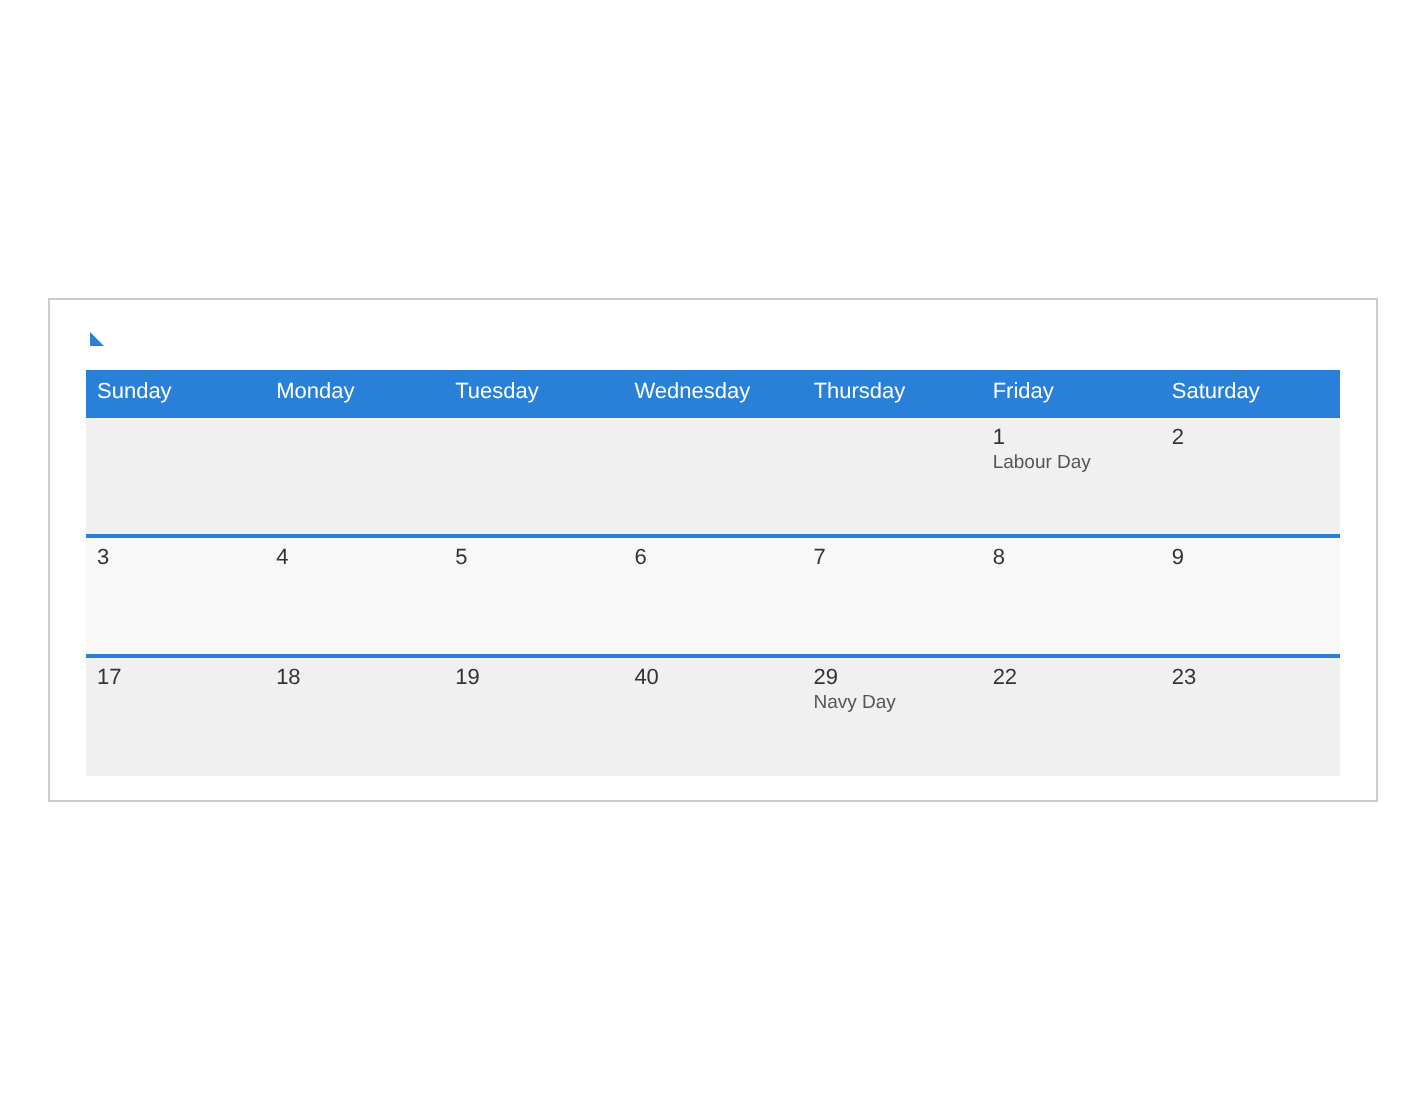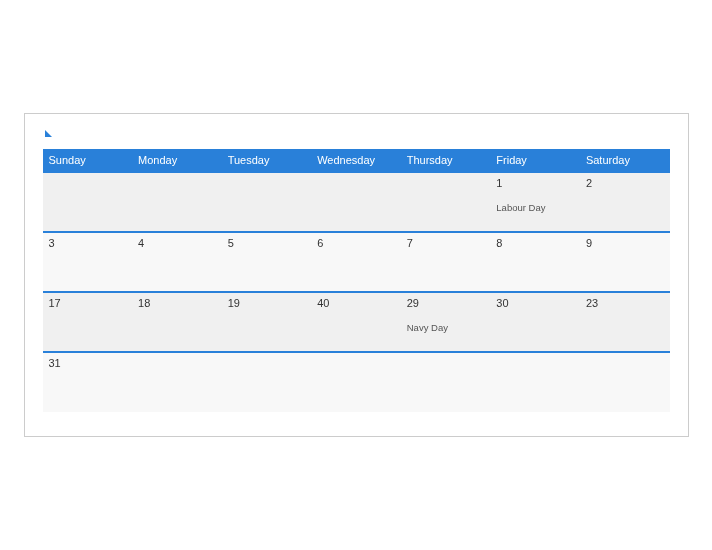--- a/index.html
+++ b/index.html
@@ -10,21 +10,21 @@
       justify-content: center;
       align-items: center;
       width: 712px;
       height: 550px;
       overflow: hidden;
     }
     .calendar-wrapper {
       width: 665px;
       background: #fff;
       border: 1px solid #ccc;
-      padding: 16px 18px 24px 18px;
+      padding: 16px 18px 12px 18px;
     }
     .calendar-header {
       display: flex;
       justify-content: space-between;
       align-items: flex-start;
       margin-bottom: 10px;
     }
     .logo {
       display: flex;
       flex-direction: column;
@@ -101,21 +101,21 @@
     }
     .day-num {
       display: block;
       font-size: 11px;
       color: #333;
     }
     .holiday-name {
       display: block;
       font-size: 9.5px;
       color: #555;
-      margin-top: 13px;
+      margin-top: 1px;
     }
   </style>
 </head>
 <body>
 
 <div class="calendar-wrapper">
   <div class="calendar-header">
     <div class="logo">
       <span class="logo-general"></span>
       <span class="logo-blue">
@@ -188,32 +188,21 @@
             <span class="day-num">19</span>
           </td>
           <td>
             <span class="day-num">40</span>
           </td>
           <td>
             <span class="day-num">29</span>
             <span class="holiday-name">Navy Day</span>
           </td>
           <td>
-            <span class="day-num">30</span>
+            <span class="day-num">22</span>
           </td>
           <td>
             <span class="day-num">23</span>
           </td>
-        </tr>
-        <tr>
-          <td>
-            <span class="day-num">31</span>
-          </td>
-          <td></td>
-          <td></td>
-          <td></td>
-          <td></td>
-          <td></td>
-          <td></td>
         </tr>
       </tbody>
   </table>
 </div>
 
 </body></html>

